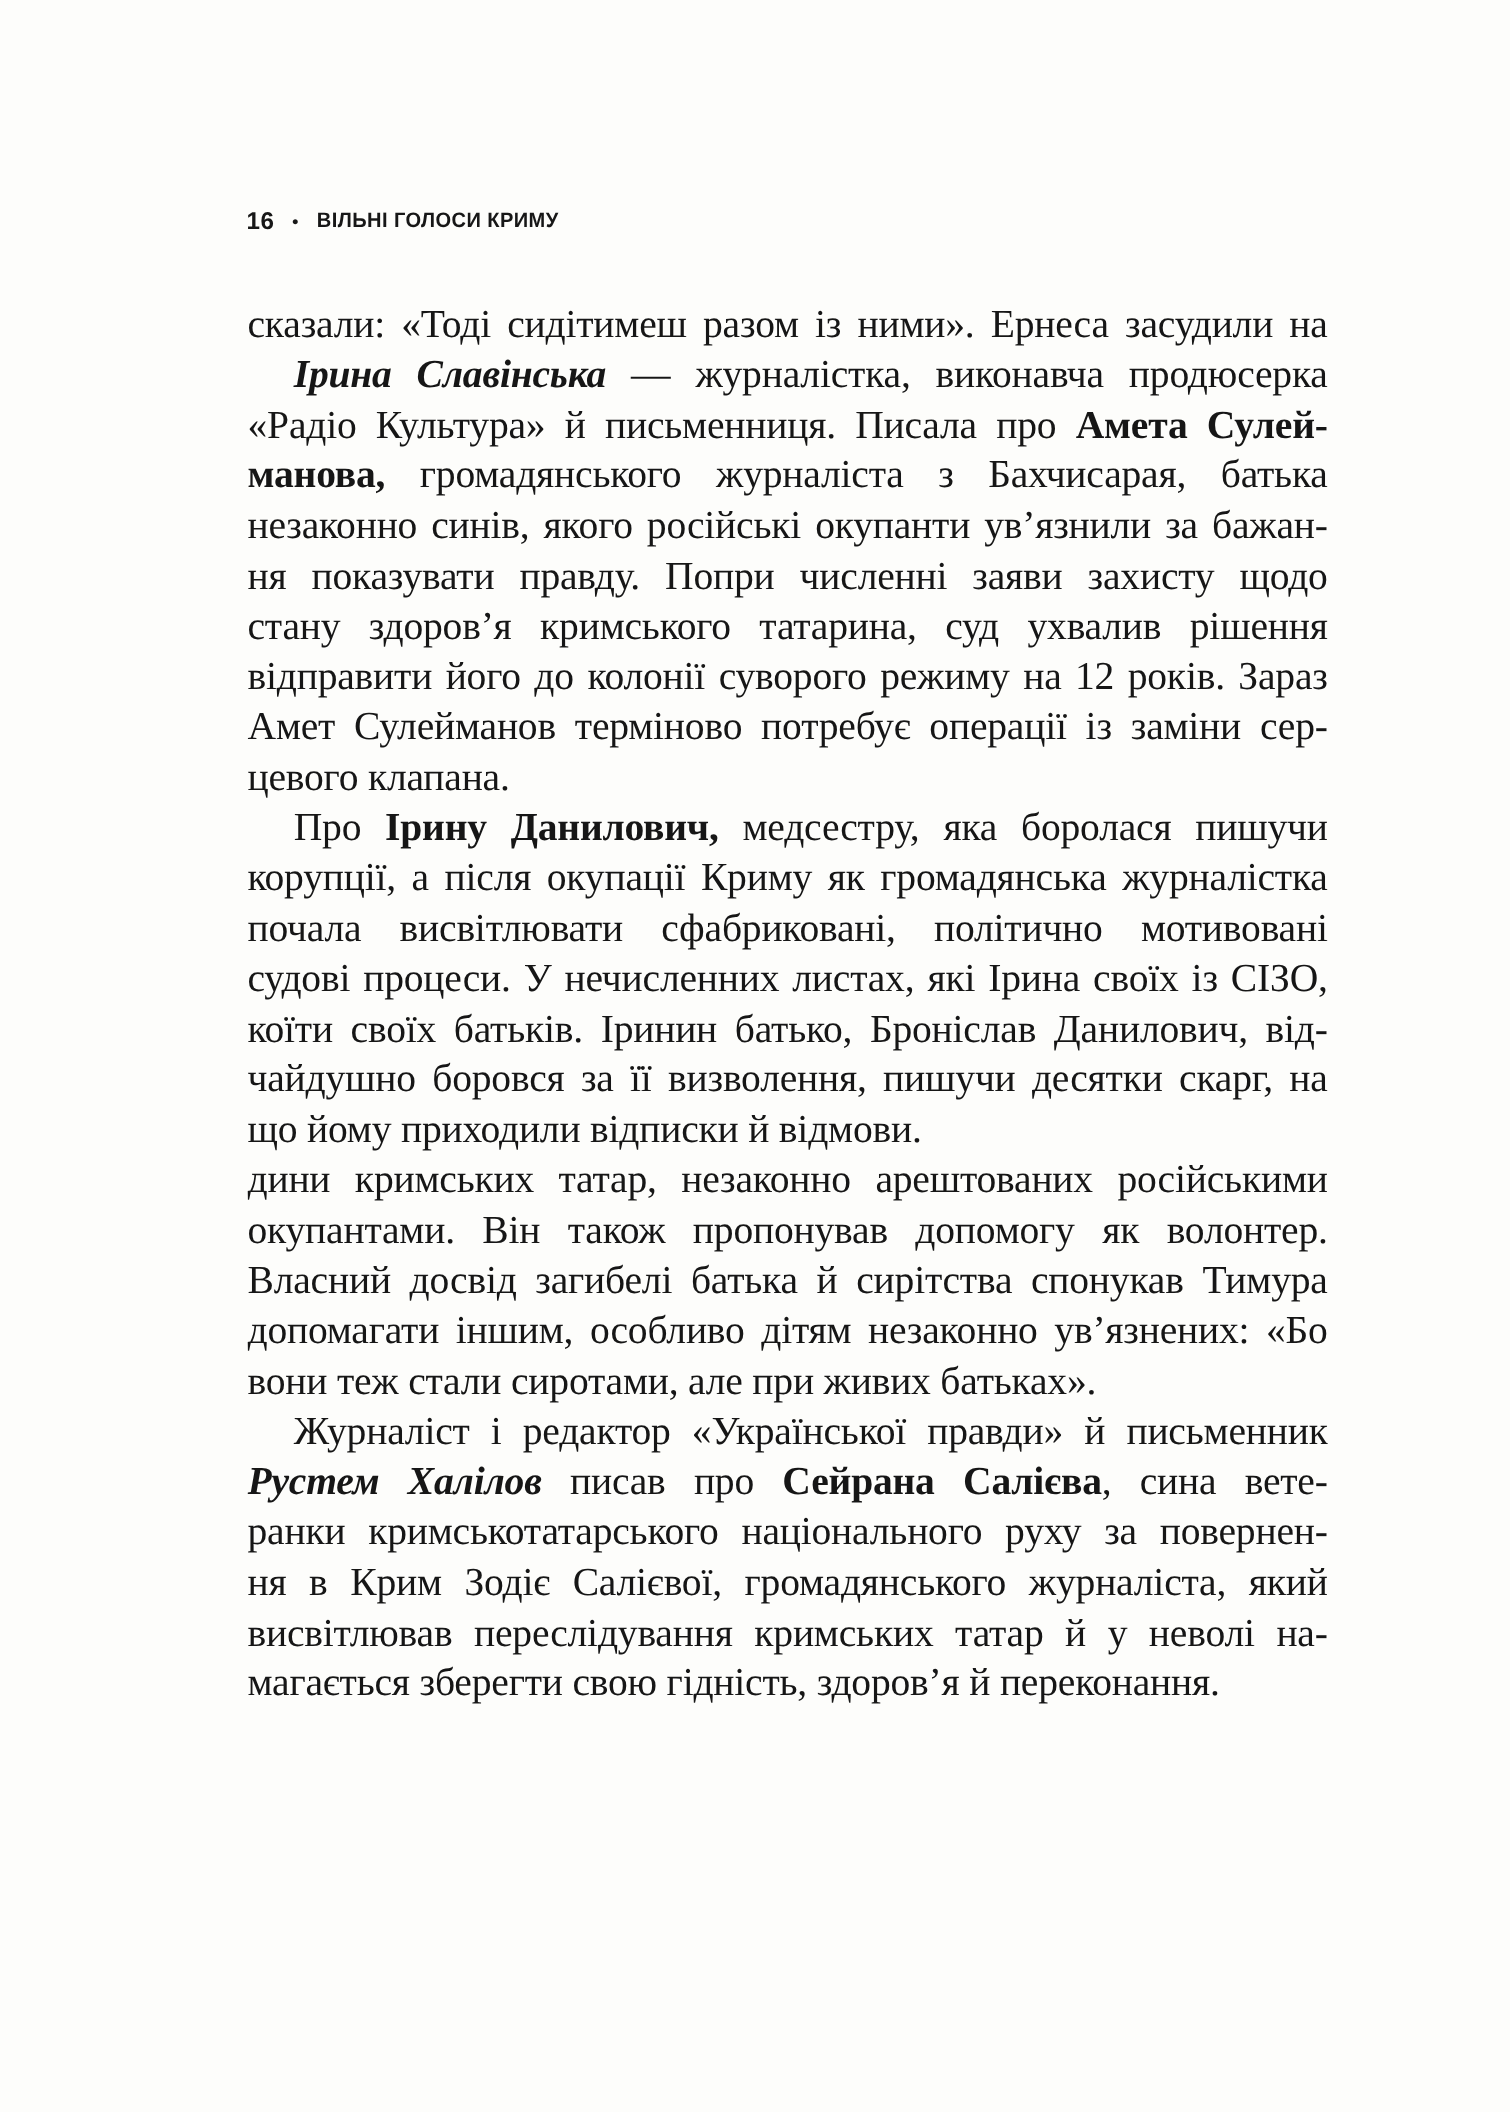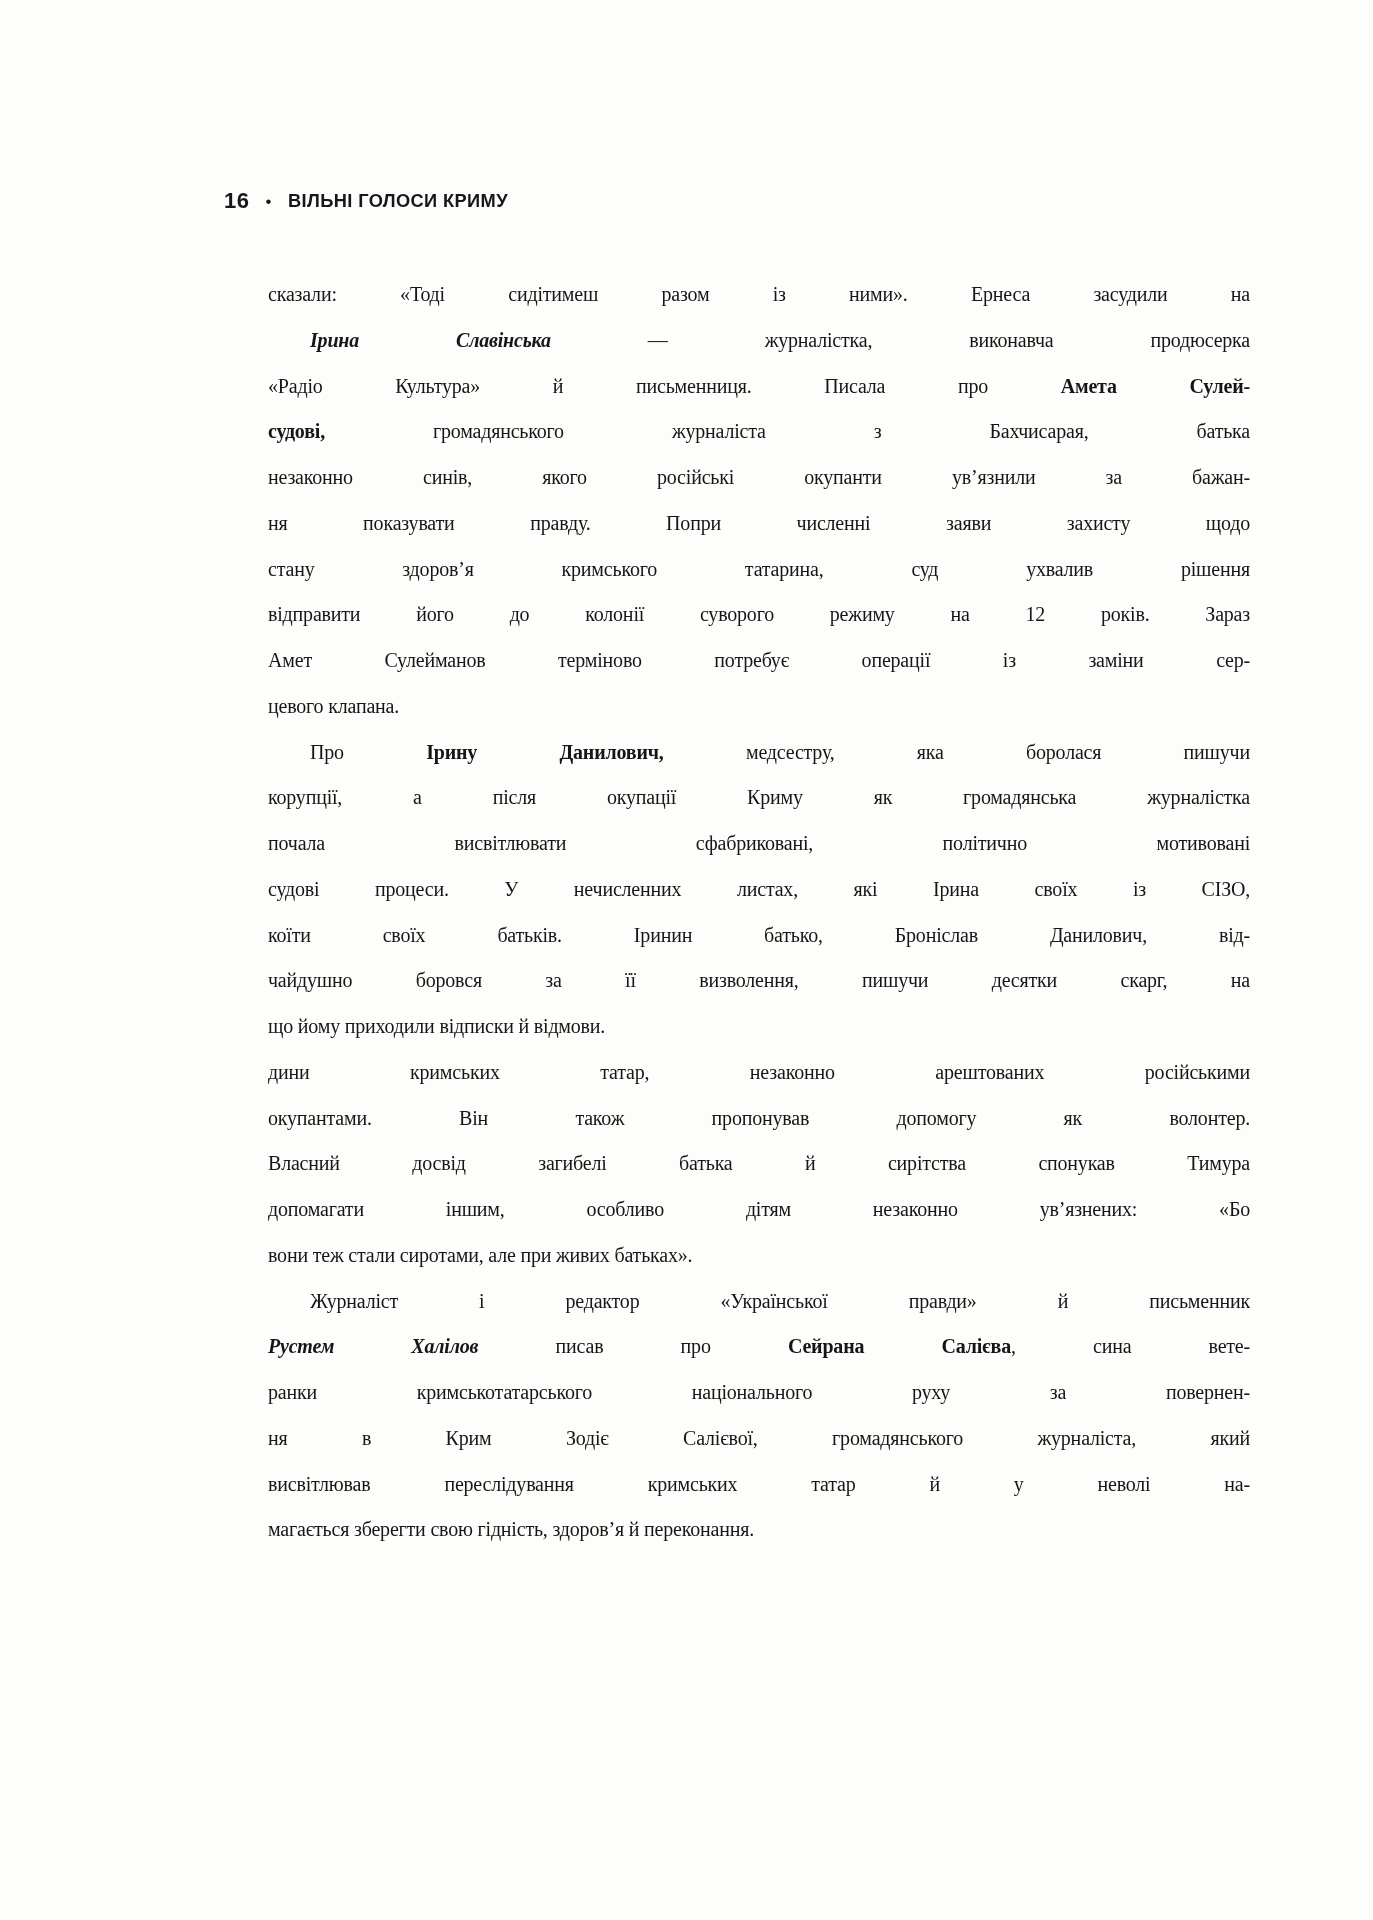--- a/index.html
+++ b/index.html
@@ -42,24 +42,23 @@
     transform: scaleX(0.96);
     transform-origin: left center;
   }
   
   .body-text {
     position: absolute;
     left: 225px;
     top: 272px;
     width: 982px;
     font-family: "Liberation Serif", "DejaVu Serif", serif;
-    font-size: 20px;
+    font-size: 36px;
     letter-spacing: -0.2px;
     color: #161616;
-    margin-left: 43px;
   }
   .para { margin: 0; }
   .line {
     height: 45.75px;
     line-height: 45.75px;
     overflow: hidden;
     white-space: normal;
     text-align: left;
   }
   .line.jl {
@@ -82,21 +81,21 @@
     <span class="bullet">•</span>
     <span class="running-title">ВІЛЬНІ ГОЛОСИ КРИМУ</span>
   </header>
   <main class="body-text" id="body-text">
       <div class="para">
         <div class="line jl"><span class="seg-n">сказали: «Тоді сидітимеш разом із ними». Ернеса засудили на</span></div>
       </div>
       <div class="para">
         <div class="line jl fi"><span class="seg-bi">Ірина Славінська</span><span class="seg-n"> — журналістка, виконавча продюсерка</span></div>
         <div class="line jl"><span class="seg-n">«Радіо Культура» й письменниця. Писала про </span><span class="seg-b">Амета Сулей-</span></div>
-        <div class="line jl"><span class="seg-b">судові,</span><span class="seg-n"> громадянського журналіста з Бахчисарая, батька</span></div>
+        <div class="line jl"><span class="seg-b">манова,</span><span class="seg-n"> громадянського журналіста з Бахчисарая, батька</span></div>
         <div class="line jl"><span class="seg-n">незаконно синів, якого російські окупанти ув’язнили за бажан-</span></div>
         <div class="line jl"><span class="seg-n">ня показувати правду. Попри численні заяви захисту щодо</span></div>
         <div class="line jl"><span class="seg-n">стану здоров’я кримського татарина, суд ухвалив рішення</span></div>
         <div class="line jl"><span class="seg-n">відправити його до колонії суворого режиму на 12 років. Зараз</span></div>
         <div class="line jl"><span class="seg-n">Амет Сулейманов терміново потребує операції із заміни сер-</span></div>
         <div class="line"><span class="seg-n">цевого клапана.</span></div>
       </div>
       <div class="para">
         <div class="line jl fi"><span class="seg-n">Про </span><span class="seg-b">Ірину Данилович,</span><span class="seg-n"> медсестру, яка боролася пишучи</span></div>
         <div class="line jl"><span class="seg-n">корупції, а після окупації Криму як громадянська журналістка</span></div>

